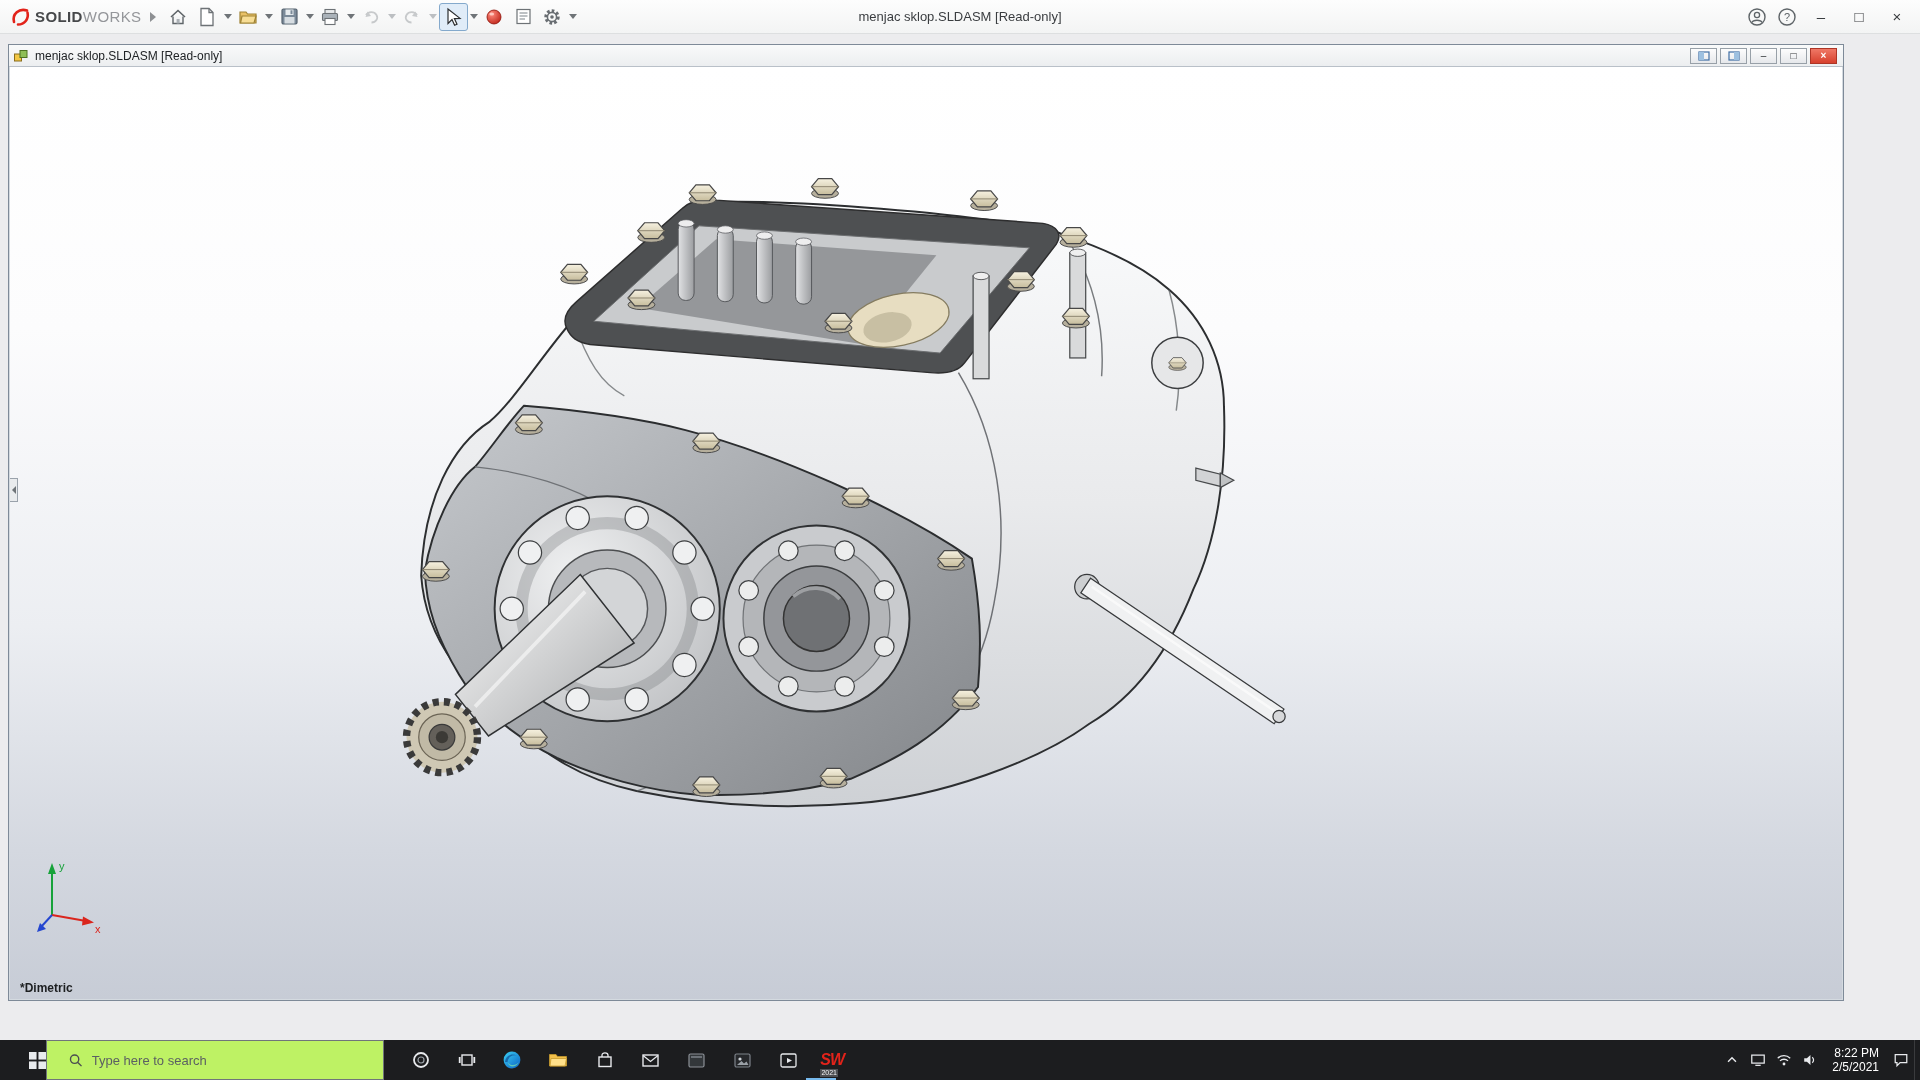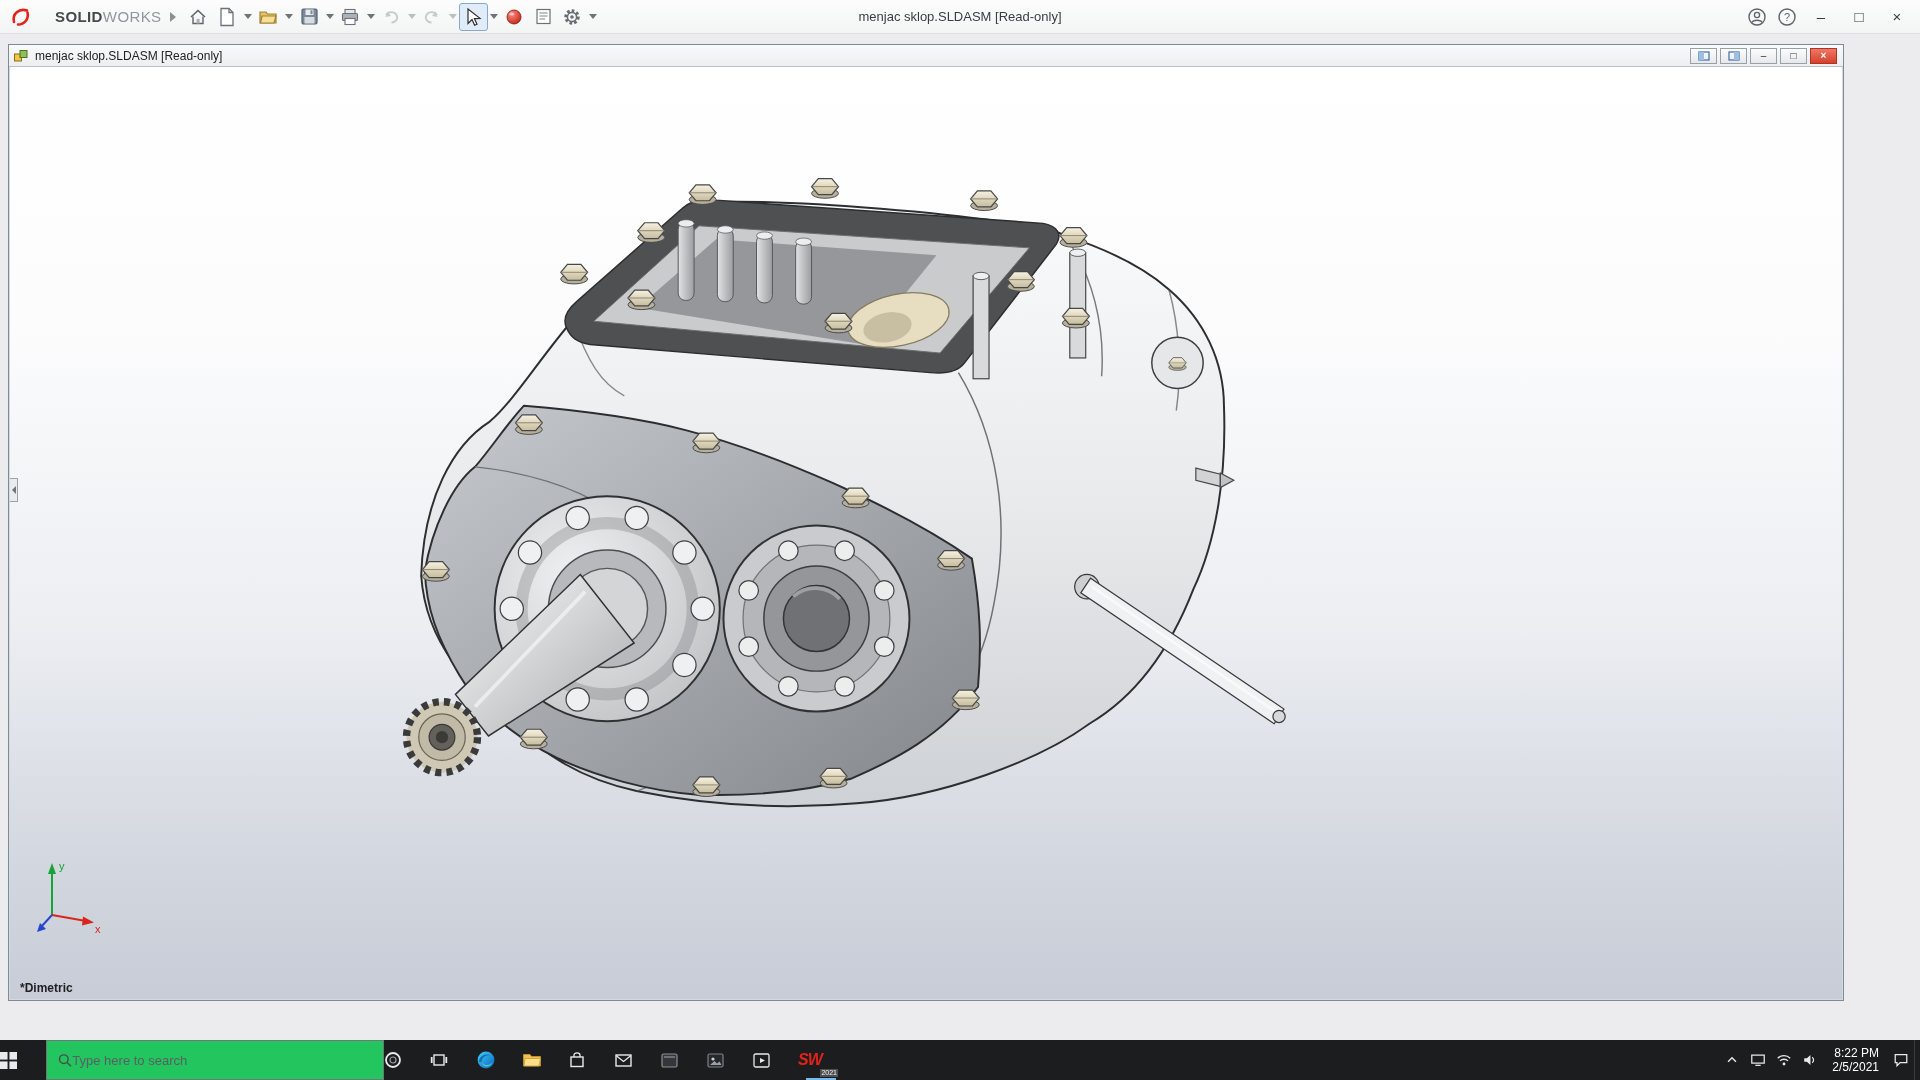--- a/index.html
+++ b/index.html
@@ -2,21 +2,21 @@
 <html><head>
 <meta charset="utf-8">
 <style>
   *{box-sizing:border-box;margin:0;padding:0}
   html,body{width:1920px;height:1080px;overflow:hidden}
   body{font-family:"Liberation Sans",sans-serif;background:#e9eaeb;position:relative}
   .screen{position:absolute;inset:0;width:1920px;height:1080px;background:#ececee}
 
   
   .app-titlebar{position:absolute;top:0;left:0;right:0;height:34px;background:linear-gradient(#fdfdfd,#f3f4f4);border-bottom:1px solid #dddfe0;display:flex;align-items:center;padding:0 4px;z-index:6}
-  .brand{display:flex;align-items:center;gap:23px;padding:0 6px}
+  .brand{display:flex;align-items:center;gap:3px;padding:0 6px}
   .brand-text{font-size:15px;letter-spacing:.4px;white-space:nowrap}
   .brand-solid{font-weight:700;color:#46484a}
   .brand-works{font-weight:400;color:#94969a}
   .expand-tri{width:0;height:0;border-top:5px solid transparent;border-bottom:5px solid transparent;border-left:6px solid #8d9093;margin:0 8px 0 2px}
   .tb-btn{width:29px;height:28px;display:flex;align-items:center;justify-content:center;border-radius:3px;border:1px solid transparent}
   .tb-btn.active{border-color:#84a9cc;background:#e0ecf8}
   .tb-btn.disabled{opacity:.45}
   .tb-group{display:flex;align-items:center}
   .caret{width:12px;height:28px;display:flex;align-items:center;justify-content:center}
   .caret i{display:block;width:0;height:0;border-left:4px solid transparent;border-right:4px solid transparent;border-top:5px solid #6f7478}
@@ -37,22 +37,22 @@
   .viewport{position:absolute;top:23px;left:1px;right:1px;bottom:1px;overflow:hidden;
     background:linear-gradient(180deg,#ffffff 0%,#fcfcfd 28%,#eceef2 60%,#d4d8e0 84%,#c7ccd6 100%)}
   .model-svg{position:absolute;inset:0;width:100%;height:100%}
   .view-label{position:absolute;left:10px;bottom:4px;font-size:12px;font-weight:700;color:#1d1f21}
   .triad{position:absolute;left:22px;bottom:62px}
   .fm-tab{position:absolute;left:0;top:44%;width:8px;height:24px;background:#e9ebed;border:1px solid #9aa2ab;border-left:none;display:flex;align-items:center;justify-content:center}
   .fm-tab i{width:0;height:0;border-top:4px solid transparent;border-bottom:4px solid transparent;border-right:4px solid #6f7478}
 
   
   .taskbar{position:absolute;left:0;right:0;bottom:0;height:40px;background:#1c1d1f;display:flex;align-items:stretch;z-index:10}
-  .tk-item{width:46px;display:flex;align-items:center;justify-content:flex-start;position:relative}
-  .search{width:338px;background:#22c55e;border:1px solid #70757a;display:flex;align-items:center;padding:0 11px}
+  .tk-item{width:46px;display:flex;align-items:center;justify-content:flex-end;position:relative}
+  .search{width:338px;background:#bef264;border:1px solid #70757a;display:flex;align-items:center;gap:9px;padding:0 22px}
   .search input{border:none;outline:none;background:transparent;font-size:13px;color:#444;width:100%;font-family:"Liberation Sans",sans-serif}
   .search input::placeholder{color:#5b5f63}
   .sw-app{position:relative}
   .sw-app.running::after{content:"";position:absolute;left:8px;right:8px;bottom:0;height:2px;background:#76b9ed}
   .sw-mark{color:#e2231a;font-weight:800;font-size:16px;letter-spacing:-1px;font-style:italic}
   .sw-badge{position:absolute;right:6px;bottom:3px;font-size:7px;color:#f2f3f4;background:#4d4f52;padding:0 1px;line-height:8px}
   .tray{margin-left:auto;display:flex;align-items:stretch}
   .tray-icon{width:26px;display:flex;align-items:center;justify-content:center}
   .clock{display:flex;flex-direction:column;align-items:flex-end;justify-content:center;color:#fff;font-size:12px;line-height:14px;padding:16px 9px}
   .show-desktop{width:6px;border-left:1px solid #3a3b3d}

